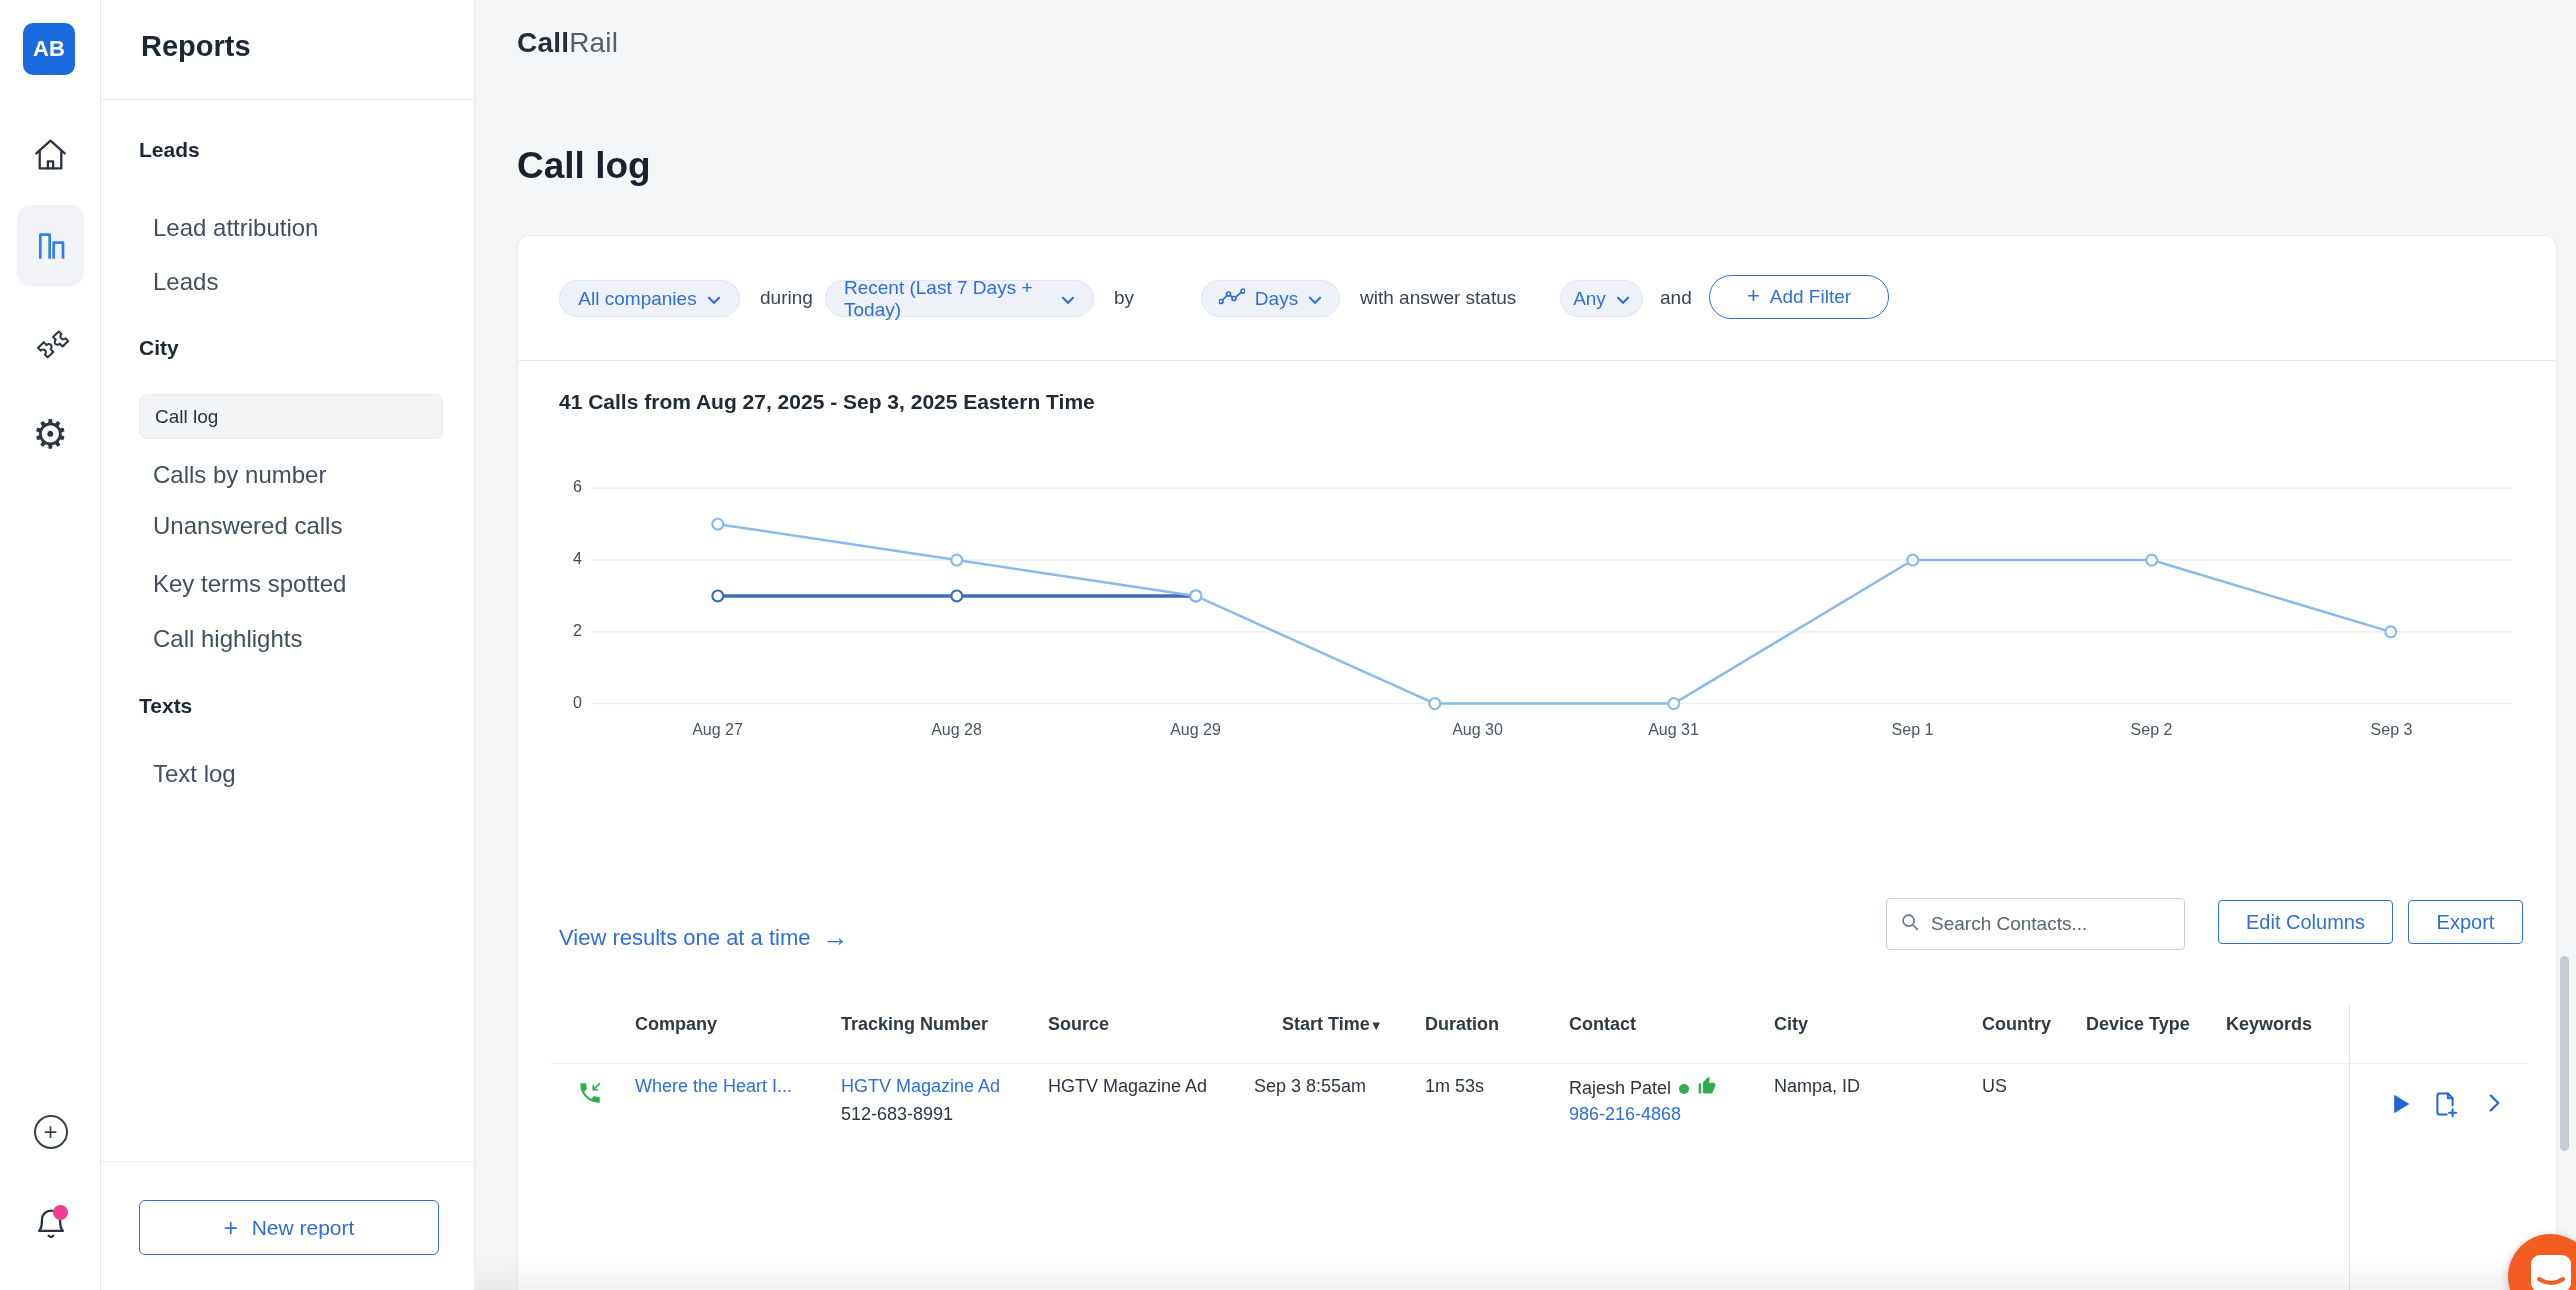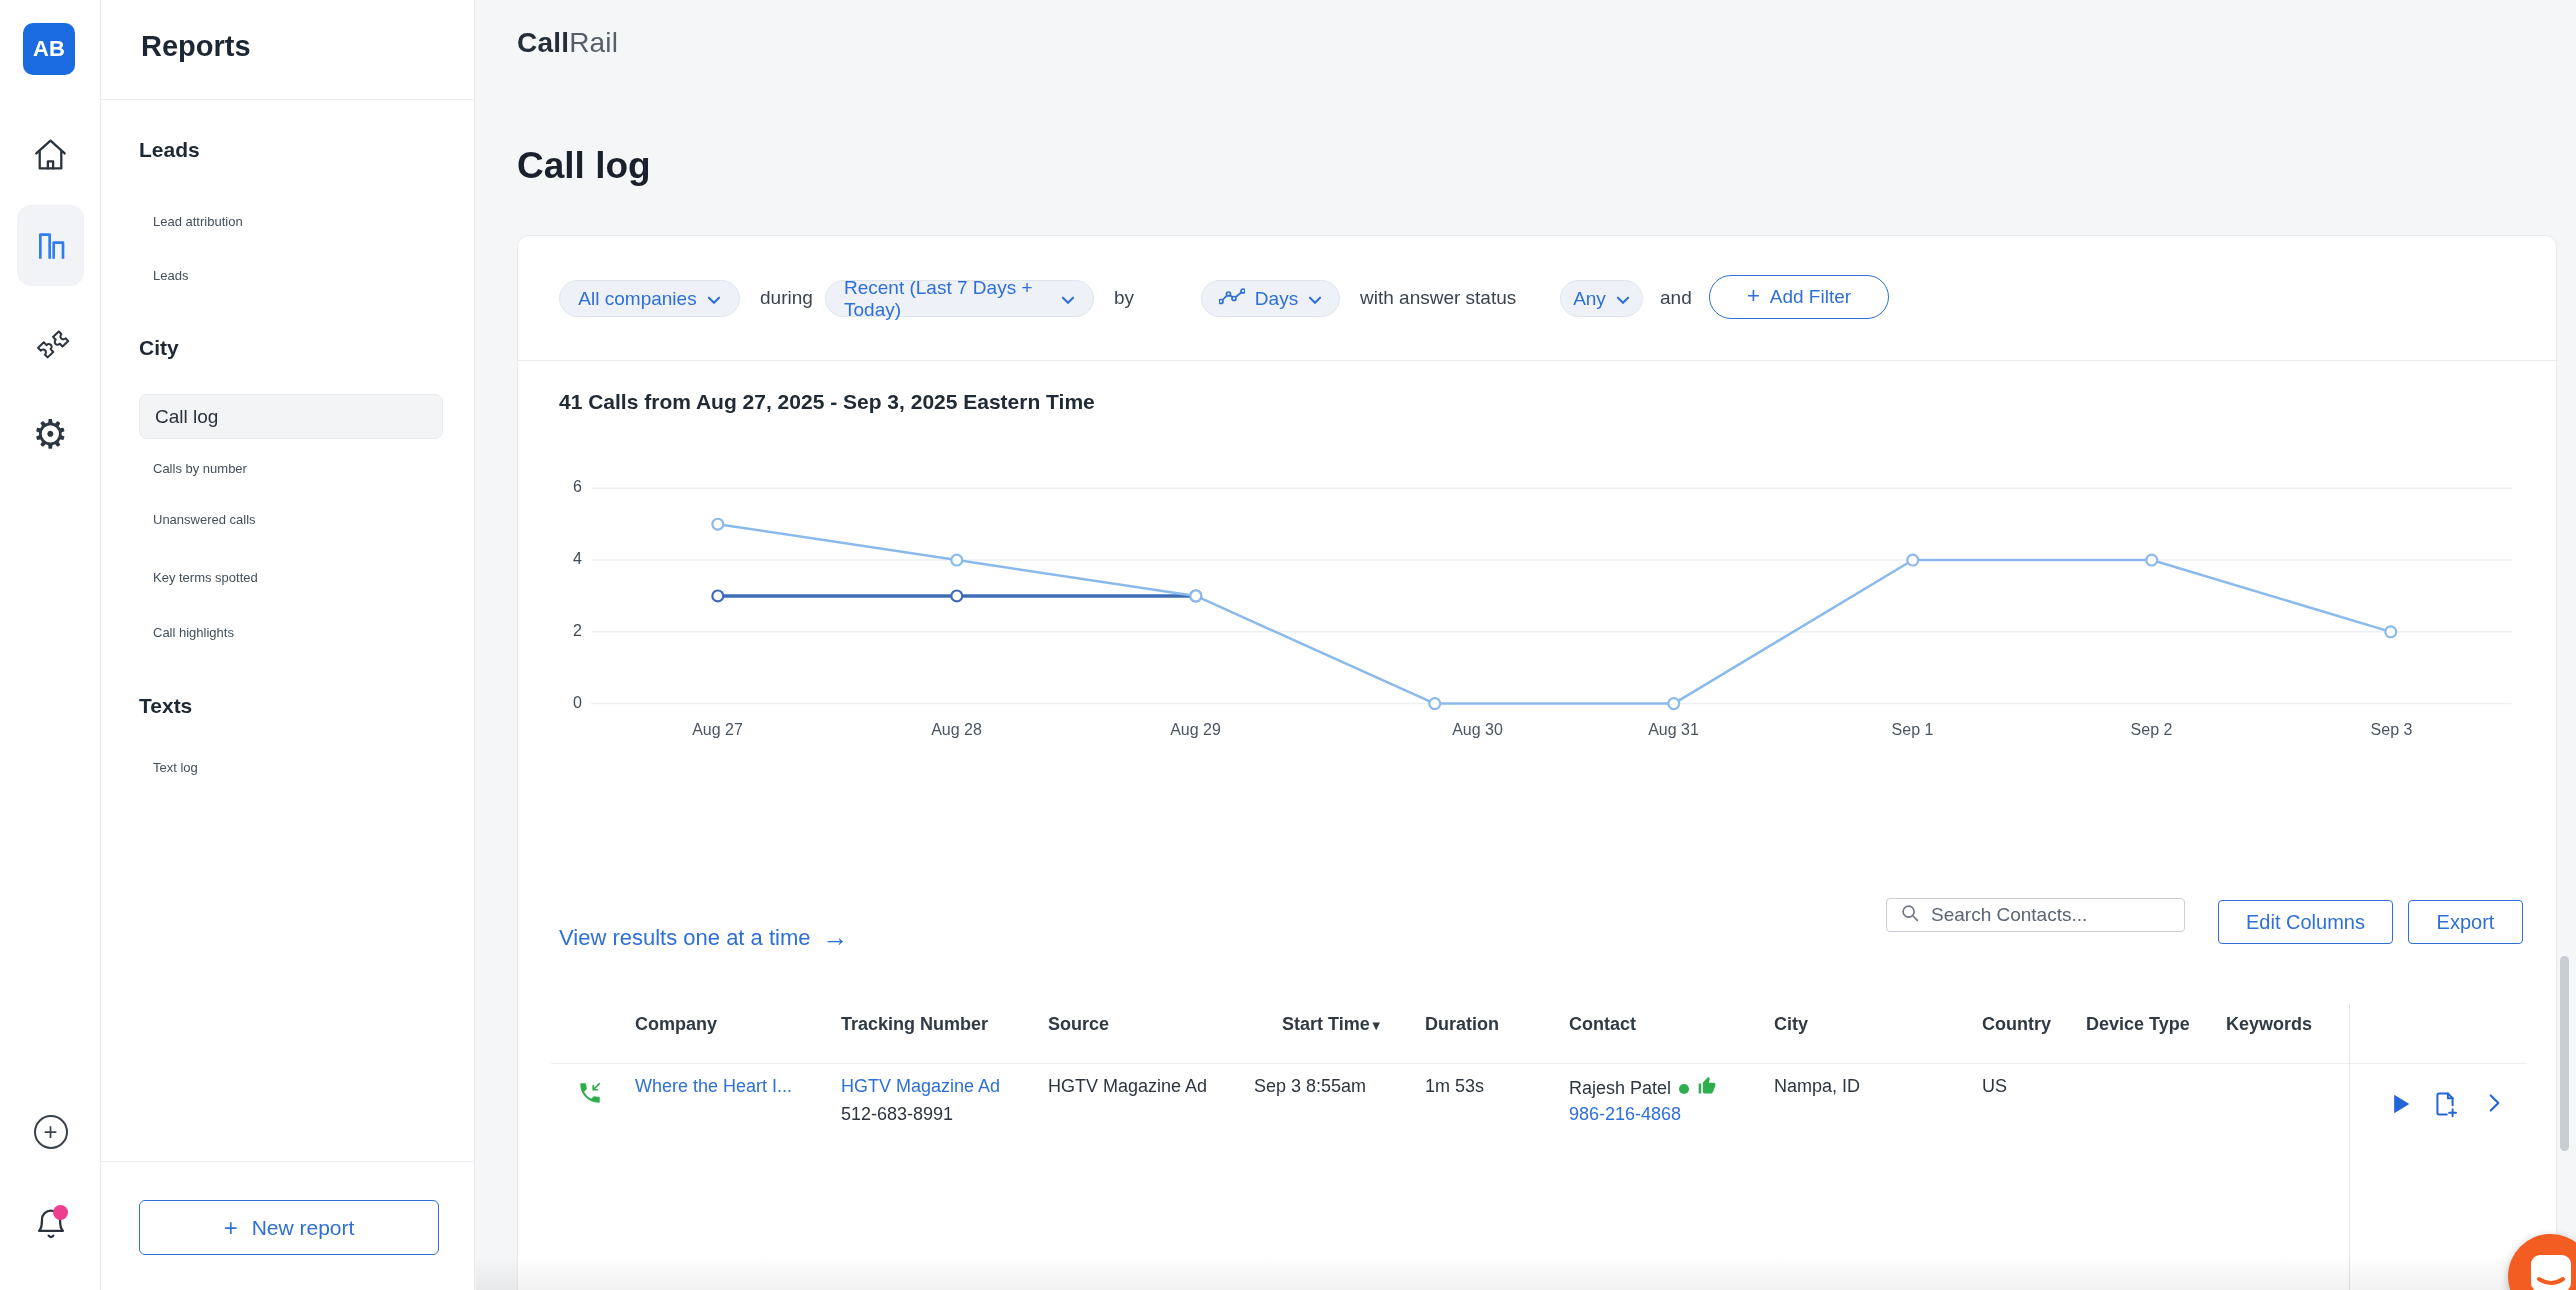--- a/index.html
+++ b/index.html
@@ -20,21 +20,21 @@
   .gear-glyph { font-family:"DejaVu Sans", sans-serif; font-size:40px; line-height:40px; color:#2c3640; }
   .plus-circle { width:34px; height:34px; border:2px solid #39424c; border-radius:50%; display:flex; align-items:center; justify-content:center;
             font-size:24px; color:#39424c; line-height:1; }
   .notif-dot { position:absolute; left:53px; top:1205px; width:15px; height:15px; border-radius:50%; background:#ef3e8f; }
 
   
   .sidebar { position:absolute; left:101px; top:0; width:374px; height:1290px; background:#fff; border-right:1px solid #e5e8ec; }
   .sb-title { position:absolute; left:40px; top:30px; font-size:29px; font-weight:bold; color:#1c2733; }
   .sb-div { position:absolute; left:0; width:374px; border-top:1px solid #eceef1; }
   .sb-section { position:absolute; left:38px; font-size:21px; font-weight:bold; color:#1d2835; }
-  .sb-item { position:absolute; left:52px; font-size:13px; color:#42505c; cursor:pointer; }
+  .sb-item { position:absolute; left:52px; font-size:24px; color:#42505c; cursor:pointer; }
   .sb-item-active { position:absolute; left:38px; width:304px; height:45px; background:#f3f4f6; border:1px solid #e9ebee;
             border-radius:8px; display:flex; align-items:center; padding-left:15px; font-size:19px; color:#28313c; cursor:pointer; }
   .new-report { position:absolute; left:38px; top:1200px; width:300px; height:55px; border:1.5px solid #2e6fd8; border-radius:6px;
             background:#fff; color:#2e6fd8; font-size:21px; display:flex; align-items:center; justify-content:center; gap:14px; cursor:pointer; }
   .new-report .plus { font-size:24px; }
 
   
   .logo { position:absolute; left:517px; top:27px; font-size:28px; letter-spacing:0.2px; }
   .logo b { color:#252e38; } .logo span.light { color:#555f69; font-weight:normal; }
   .page-title { position:absolute; left:517px; top:145px; font-size:37px; font-weight:bold; color:#19222c; }
@@ -59,21 +59,21 @@
   .ytick { position:absolute; width:26px; text-align:right; font-size:16px; color:#3f4a55; }
   .xtick { position:absolute; width:119px; text-align:center; font-size:16px; color:#4b5663; top:254px; }
   .legend { position:absolute; left:0; top:536px; width:2040px; display:flex; justify-content:center; gap:55px; }
   .legend-item { display:flex; align-items:center; gap:9px; font-size:17px; color:#2a3440; }
   .lg-marker { position:relative; width:28px; height:11px; display:inline-block; }
   .lg-line { position:absolute; left:0; top:4.5px; width:28px; height:2.5px; background:#888; }
   .lg-dot { position:absolute; left:9px; top:0; width:7px; height:7px; border:2.5px solid #888; border-radius:50%; background:#fff; }
 
   
   .view-link { position:absolute; left:41px; top:686px; font-size:22px; color:#2e6fd8; cursor:pointer; display:flex; gap:12px; align-items:center; }
-  .search-box { position:absolute; left:1368px; top:662px; width:299px; height:34px; border:1.5px solid #c9ced6; border-radius:4px;
+  .search-box { position:absolute; left:1368px; top:662px; width:299px; height:52px; border:1.5px solid #c9ced6; border-radius:4px;
           background:#fff; display:flex; align-items:center; padding:0 12px; gap:10px; }
   .search-box input { border:none; outline:none; font-size:19px; color:#34404c; width:228px; font-family:"Liberation Sans",sans-serif; background:transparent; }
   .search-box input::placeholder { color:#5b6673; }
   .btn { position:absolute; top:664px; height:44px; border:1.5px solid #2e6fd8; border-radius:4px; background:#fff; color:#2e6fd8;
          font-size:20px; display:flex; align-items:center; justify-content:center; cursor:pointer; }
 
   
   .th { position:absolute; top:778px; font-size:18px; font-weight:bold; color:#2f3a45; }
   .th-border { position:absolute; left:33px; top:827px; width:1976px; border-top:1px solid #eceef1; }
   .td { position:absolute; top:840px; font-size:18px; color:#2c3540; }

